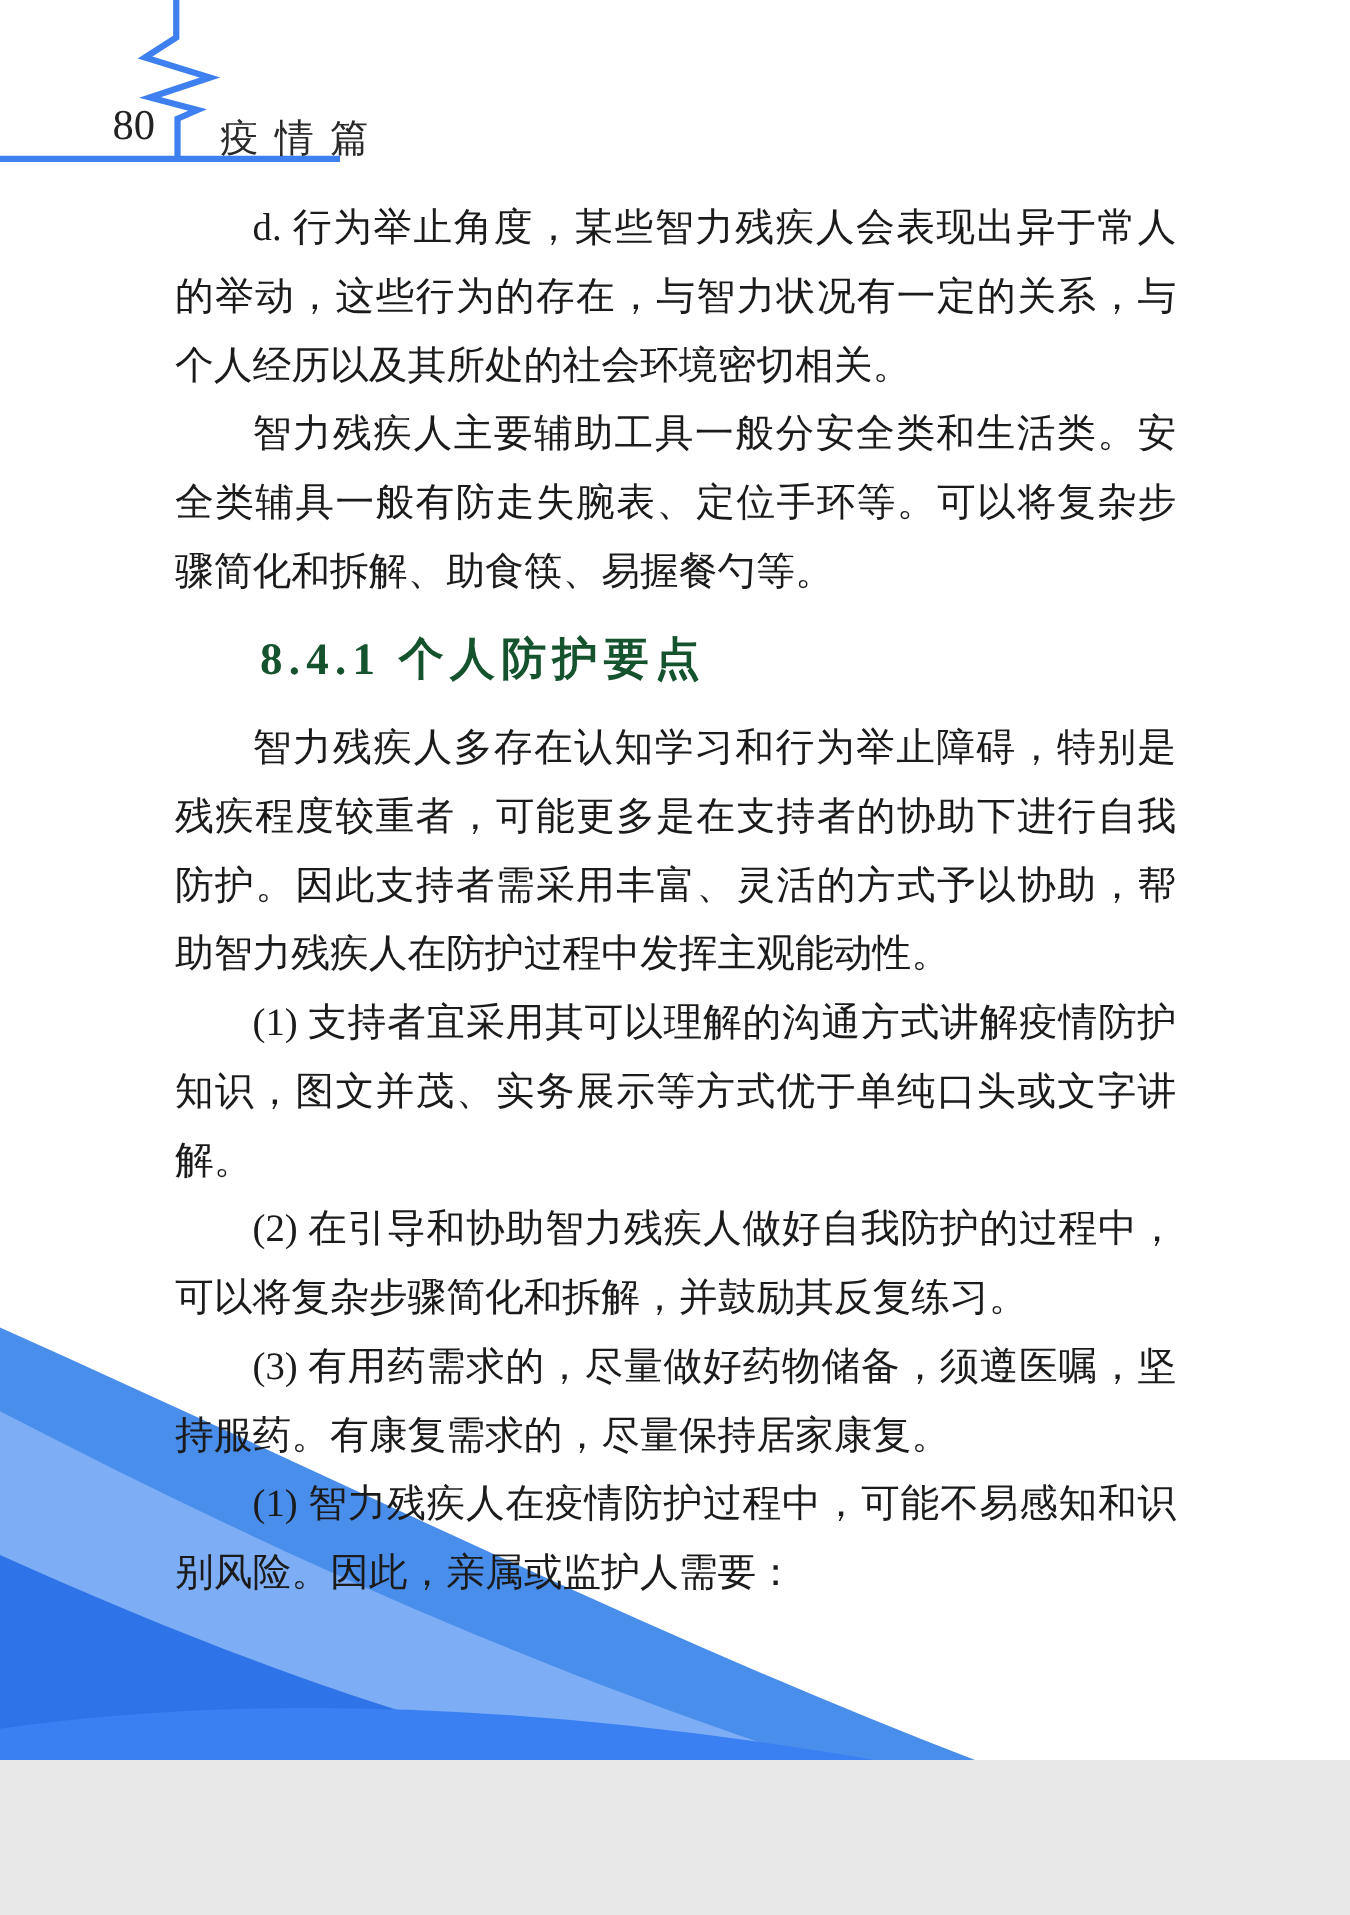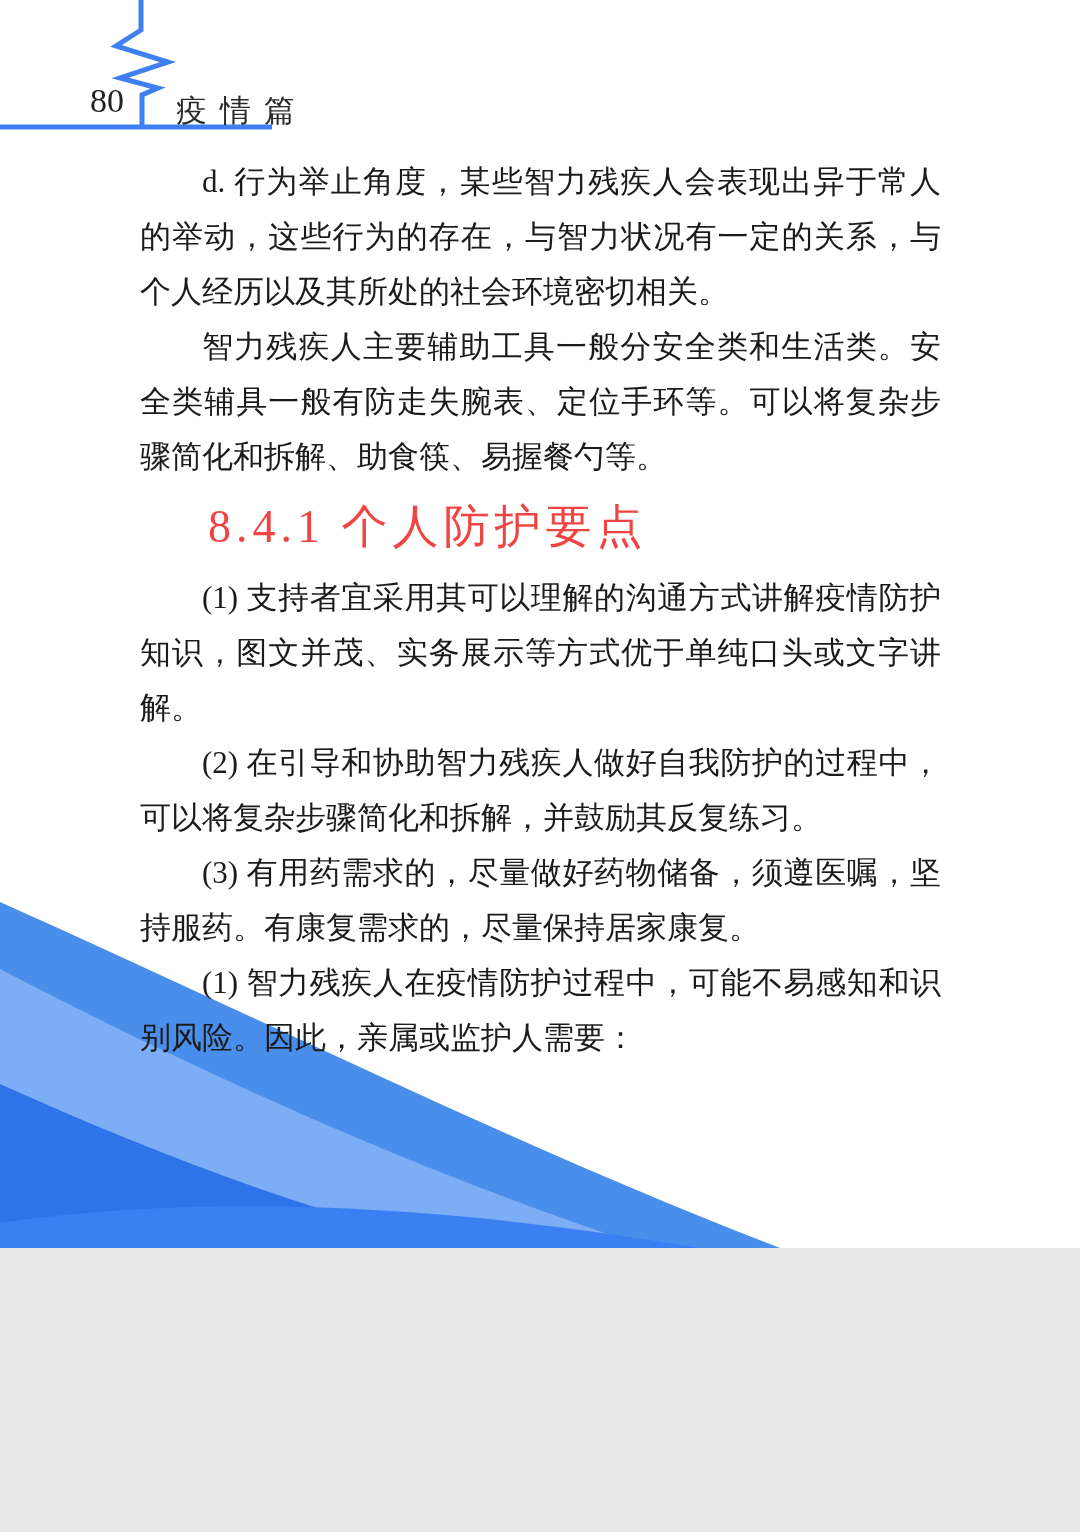--- a/index.html
+++ b/index.html
@@ -1,18 +1,18 @@
 <!DOCTYPE html>
 <html lang="zh"><head>
 <meta charset="utf-8">
 <style>
   html,body{margin:0;padding:0;background:#e8e8e8;}
   .page{
     position:relative;
-    width:1080px;height:1248px;
+    width:1080px;height:1408px;
     margin:0 auto;
     background:#ffffff;
     overflow:hidden;
     font-family:"Liberation Serif","DejaVu Serif",serif;
     color:#1b1b1b;
   }
   .header-deco{position:absolute;top:0;left:0;}
   .page-number{
     position:absolute;left:90px;top:82px;
     font-size:34px;color:#222;
@@ -27,24 +27,24 @@
     text-align:justify;
     z-index:2;
   }
   .content p{
     margin:0;
     text-indent:2em;
   }
   .section-heading{
     margin:14px 0 14px 0;
     padding-left:68px;
-    font-size:46px;line-height:58px;
-    font-weight:normal;
+    font-size:36px;line-height:58px;
+    font-weight:bold;
     letter-spacing:5px;
-    color:#ef4444;
+    color:#14532d;
   }
   .wave-deco{
     position:absolute;left:0;bottom:0;
     z-index:1;
     display:block;
   }
 </style>
 </head>
 <body>
 
@@ -57,20 +57,21 @@
 
   <div class="page-number">80</div>
   <div class="chapter-title">疫情篇</div>
 
   <div class="content">
     <p>d. 行为举止角度，某些智力残疾人会表现出异于常人的举动，这些行为的存在，与智力状况有一定的关系，与个人经历以及其所处的社会环境密切相关。</p>
     <p>智力残疾人主要辅助工具一般分安全类和生活类。安全类辅具一般有防走失腕表、定位手环等。可以将复杂步骤简化和拆解、助食筷、易握餐勺等。</p>
 
     <h2 class="section-heading">8.4.1 个人防护要点</h2>
 
+    <p>智力残疾人多存在认知学习和行为举止障碍，特别是残疾程度较重者，可能更多是在支持者的协助下进行自我防护。因此支持者需采用丰富、灵活的方式予以协助，帮助智力残疾人在防护过程中发挥主观能动性。</p>
     <p>(1) 支持者宜采用其可以理解的沟通方式讲解疫情防护知识，图文并茂、实务展示等方式优于单纯口头或文字讲解。</p>
     <p>(2) 在引导和协助智力残疾人做好自我防护的过程中，可以将复杂步骤简化和拆解，并鼓励其反复练习。</p>
     <p>(3) 有用药需求的，尽量做好药物储备，须遵医嘱，坚持服药。有康复需求的，尽量保持居家康复。</p>
 
 
     <p>(1) 智力残疾人在疫情防护过程中，可能不易感知和识别风险。因此，亲属或监护人需要：</p>
   </div>
 
   <svg class="wave-deco" width="1080" height="360" viewBox="0 0 1080 360" preserveAspectRatio="none">
     <path d="M0,14 C260,130 520,260 780,360 L0,360 Z" fill="#4a8eec"></path>

